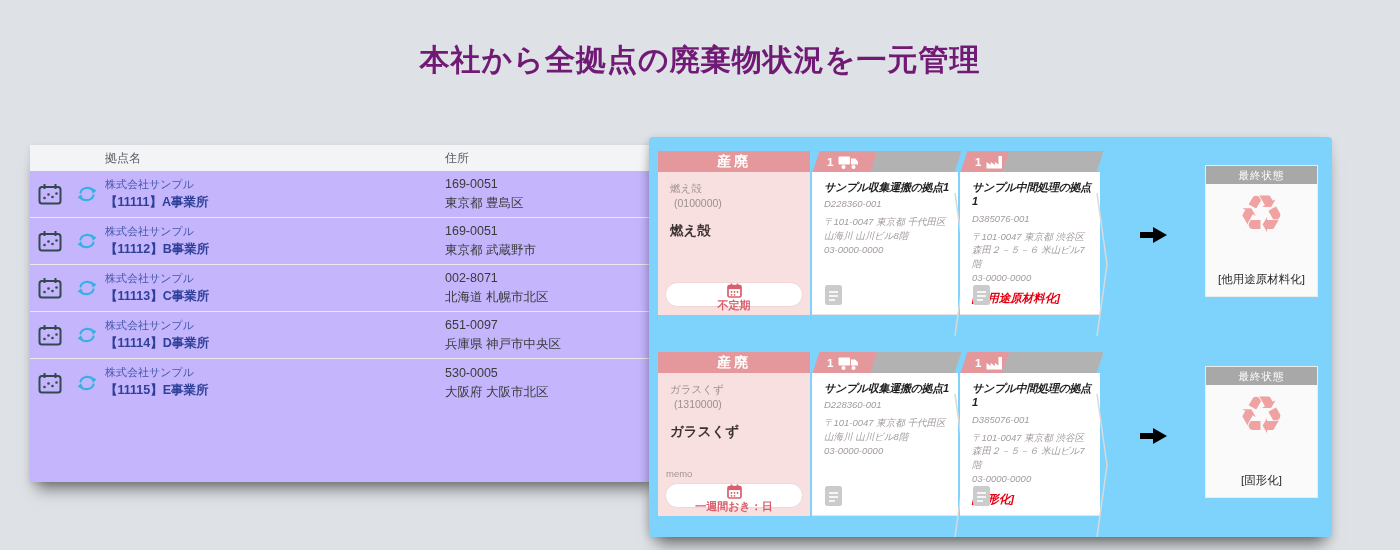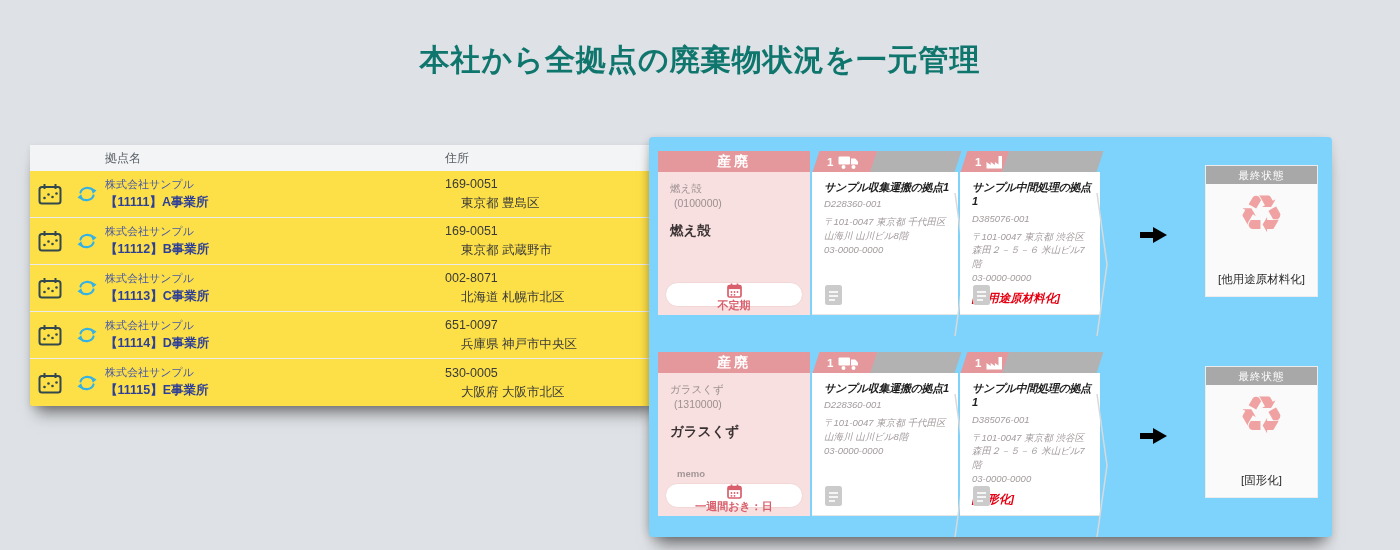--- a/index.html
+++ b/index.html
@@ -5,28 +5,28 @@
   * { margin:0; padding:0; box-sizing:border-box; }
   html,body { width:1400px; height:550px; }
   body {
     position:relative;
     background:#dee1e5;
     font-family:"Liberation Sans","DejaVu Sans",sans-serif;
     overflow:hidden;
   }
   .page-title {
     position:absolute; top:40px; left:0; width:1400px;
-    text-align:center; font-size:30px; font-weight:bold; color:#0f766e;
+    text-align:center; font-size:30px; font-weight:bold; color:#701a75;
     letter-spacing:1px;
   }
 
   
   .table-card {
-    position:absolute; left:30px; top:145px; width:630px; height:261px;
-    background:#fde047; border-radius:2px;
+    position:absolute; left:30px; top:145px; width:630px; height:337px;
+    background:#c4b5fd; border-radius:2px;
     box-shadow:0 2px 6px rgba(0,0,0,.10), 0 14px 14px -7px rgba(35,35,35,.55);
     z-index:1;
   }
   .t-header {
     display:flex; height:26px; background:#f3f4f6; align-items:center;
     font-size:12px; color:#5a6066;
   }
   .t-header .th-name { margin-left:75px; width:340px; }
   .t-header .th-addr { }
   .t-row {
@@ -34,21 +34,21 @@
     border-bottom:1px solid #ebebeb; padding-left:8px;
   }
   .t-row:last-child { border-bottom:none; }
   .row-icon { width:24px; height:22px; display:inline-block; flex:0 0 auto; cursor:pointer; }
   .row-icon.second { margin-left:13px; margin-right:6px; }
   .cell-name { width:340px; line-height:1.45; }
   .company-link { display:block; font-size:11px; color:#4657a8; text-decoration:none; cursor:pointer; }
   .site-link { display:block; font-size:12.5px; font-weight:bold; color:#2e3f98; text-decoration:none; cursor:pointer; }
   .cell-addr { line-height:1.5; }
   .postal { font-size:12.5px; color:#3a3a3a; }
-  .addr2  { font-size:12.5px; color:#3a3a3a;margin-left:16px; }
+  .addr2  { font-size:12.5px; color:#3a3a3a; }
 
   
   .flow-panel {
     position:absolute; left:649px; top:137px; width:683px; height:400px;
     background:#7dd3fc; border-radius:4px;
     box-shadow:-5px 0 10px -5px rgba(0,0,0,.18), 0 3px 8px rgba(0,0,0,.10), 0 15px 15px -8px rgba(35,35,35,.55);
     z-index:2;
   }
   .flow-card { position:absolute; left:9px; width:674px; height:164px; }
   .flow-card.c0 { top:14px; }
@@ -57,21 +57,21 @@
   .cols { display:flex; height:164px; }
   .col-left { width:152px; flex:0 0 auto; }
   .cat-bar {
     height:21px; background:#e5989b; color:#fff; font-size:14px; font-weight:bold;
     text-align:center; line-height:21px; letter-spacing:3px;
   }
   .left-body { position:relative; height:143px; background:#f8e0e0; padding:9px 8px 16px 12px; }
   .w-small { font-size:10.5px; color:#9d8f8f; line-height:1.5; }
   .w-code  { font-size:10.5px; color:#9d8f8f; padding-left:4px; }
   .w-bold  { margin-top:13px; font-size:13.5px; font-weight:bold; color:#3a3232; }
-  .memo-label { position:absolute; left:19px; bottom:37px; font-size:9.5px; color:#a29595;font-weight:bold; }
+  .memo-label { position:absolute; left:8px; bottom:37px; font-size:9.5px; color:#a29595; }
   .sched-pill {
     position:absolute; left:7px; bottom:8px; width:138px; height:25px;
     background:#fff; border:1px solid #f2d6d6; border-radius:13px;
     display:flex; align-items:center; padding:0 9px; cursor:pointer;flex-direction:column;
   }
   .pill-cal { width:15px; height:15px; flex:0 0 auto; }
   .pill-text { flex:1; text-align:center; font-size:11px; color:#d95f6c; font-weight:bold; }
 
   .step { position:relative; flex:0 0 auto; }
   .step.mid   { width:146px; margin-left:2px; }

